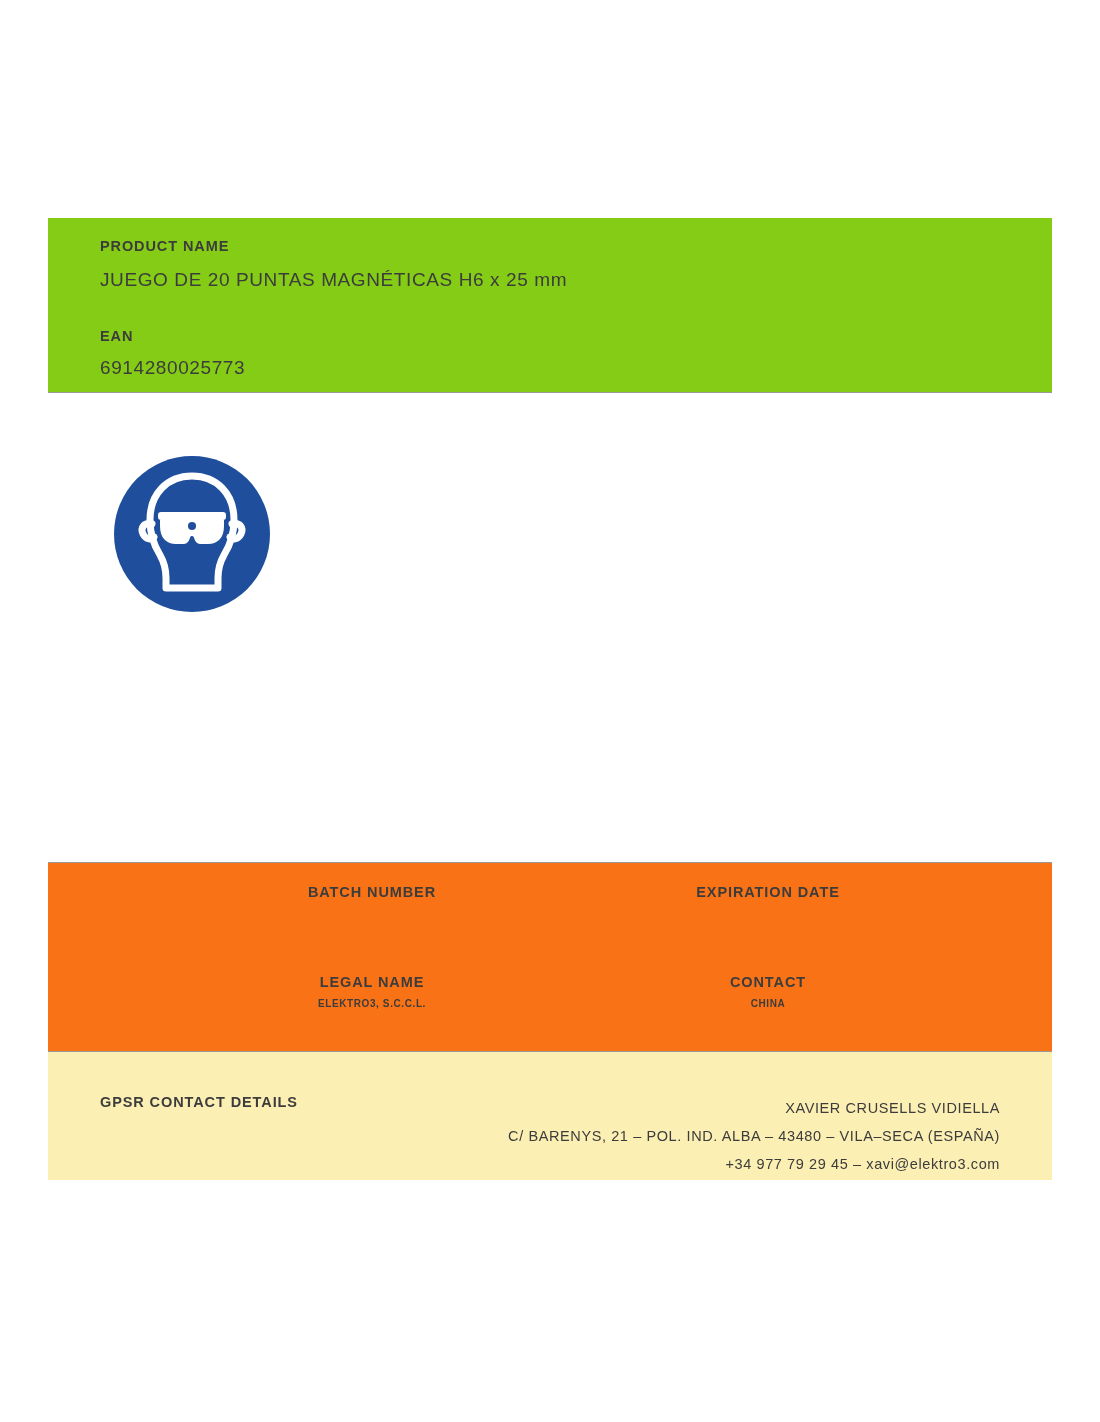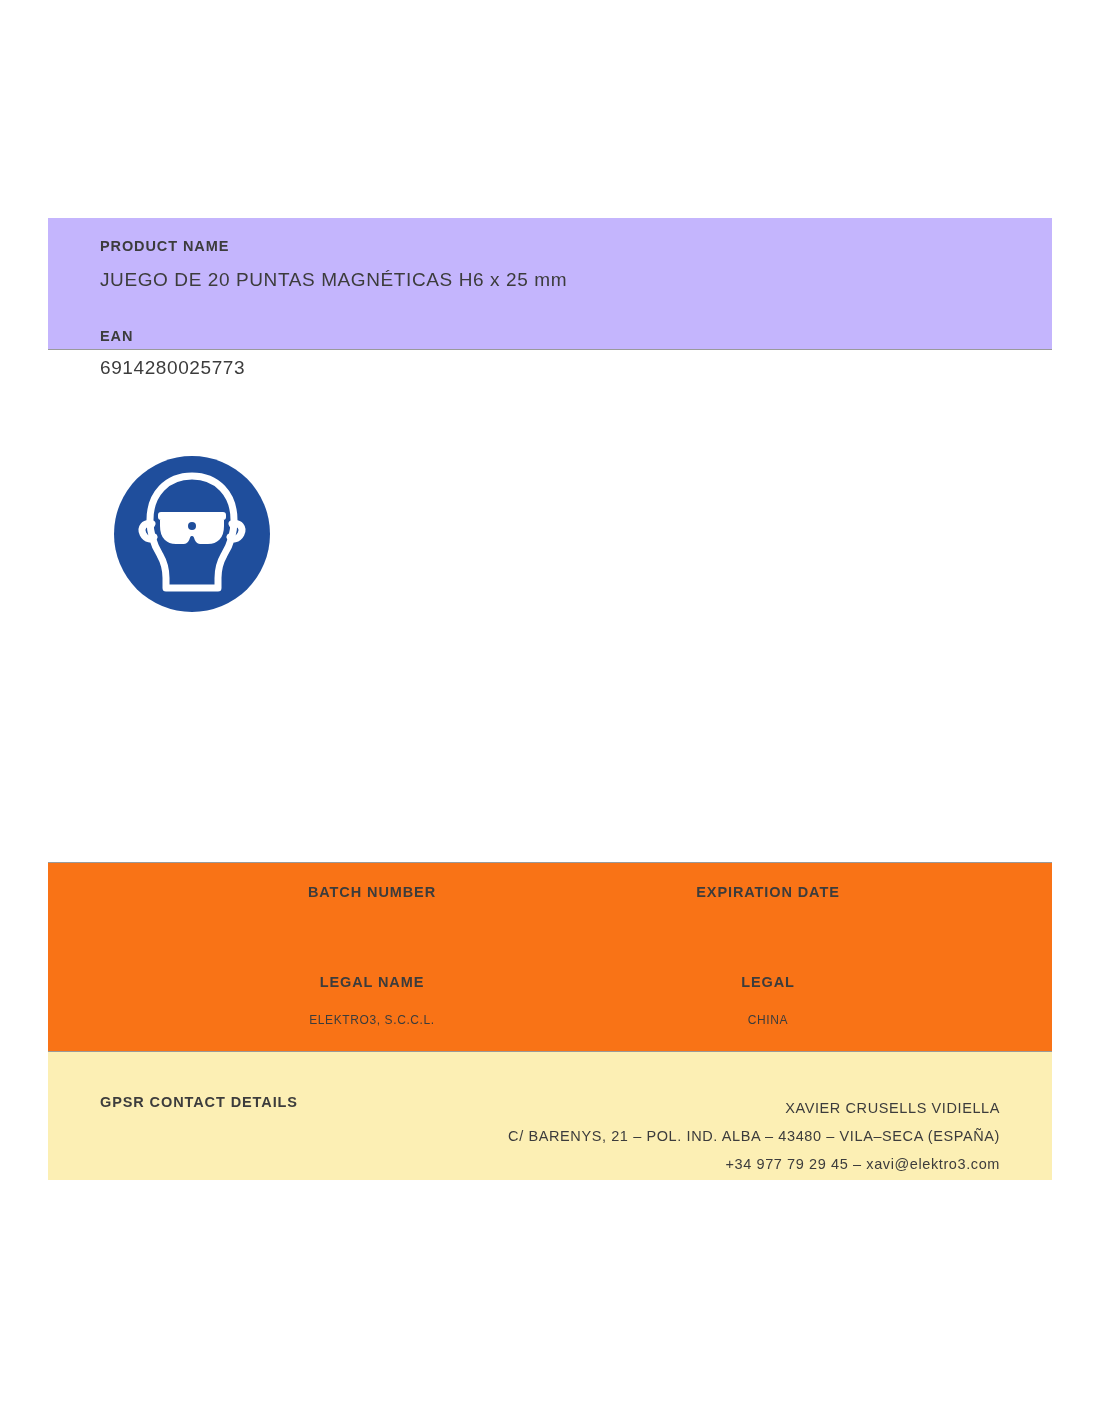--- a/index.html
+++ b/index.html
@@ -24,22 +24,22 @@
     height: 1422px;
     background: #ffffff;
   }
 
   
   .product-block {
     position: absolute;
     left: 48px;
     top: 218px;
     width: 1004px;
-    height: 132px;
-    background: #c4b5fd;
+    height: 175px;
+    background: #84cc16;
     border-bottom: 1px solid #9a9a9a;
     box-sizing: border-box;
   }
   .field-label {
     font-size: 14.5px;
     font-weight: bold;
     letter-spacing: 0.9px;
     color: #3c3c3c;
   }
   .field-value {
@@ -98,26 +98,26 @@
     text-align: center;
   }
   .cell .c-label {
     font-size: 14.5px;
     font-weight: bold;
     letter-spacing: 0.9px;
     color: #3c3c3c;
     display: block;
   }
   .cell .c-value {
-    font-size: 12px;
-    font-weight: normal;
+    font-size: 10px;
+    font-weight: bold;
     letter-spacing: 0.6px;
     color: #3c3c3c;
     display: block;
-    margin-top: 23px;
+    margin-top: 8px;
     min-height: 16px;
   }
   .cell-batch  { left: 152px; top: 21px; width: 344px; }
   .cell-exp    { left: 548px; top: 21px; width: 344px; }
   .cell-legal  { left: 152px; top: 111px; width: 344px; }
   .cell-origin { left: 548px; top: 111px; width: 344px; }
 
   
   .gpsr-block {
     position: absolute;
@@ -196,21 +196,21 @@
     </div>
     <div class="cell cell-exp">
       <span class="c-label">EXPIRATION DATE</span>
       <span class="c-value"></span>
     </div>
     <div class="cell cell-legal">
       <span class="c-label">LEGAL NAME</span>
       <span class="c-value">ELEKTRO3, S.C.C.L.</span>
     </div>
     <div class="cell cell-origin">
-      <span class="c-label">LEGAL</span>
+      <span class="c-label">CONTACT</span>
       <span class="c-value">CHINA</span>
     </div>
   </div>
 
   <div class="gpsr-block">
     <div class="gpsr-label">GPSR CONTACT DETAILS</div>
     <div class="gpsr-lines">
       <div>XAVIER CRUSELLS VIDIELLA</div>
       <div>C/ BARENYS, 21 – POL. IND. ALBA – 43480 – VILA–SECA (ESPAÑA)</div>
       <div>+34 977 79 29 45 – xavi@elektro3.com</div>

